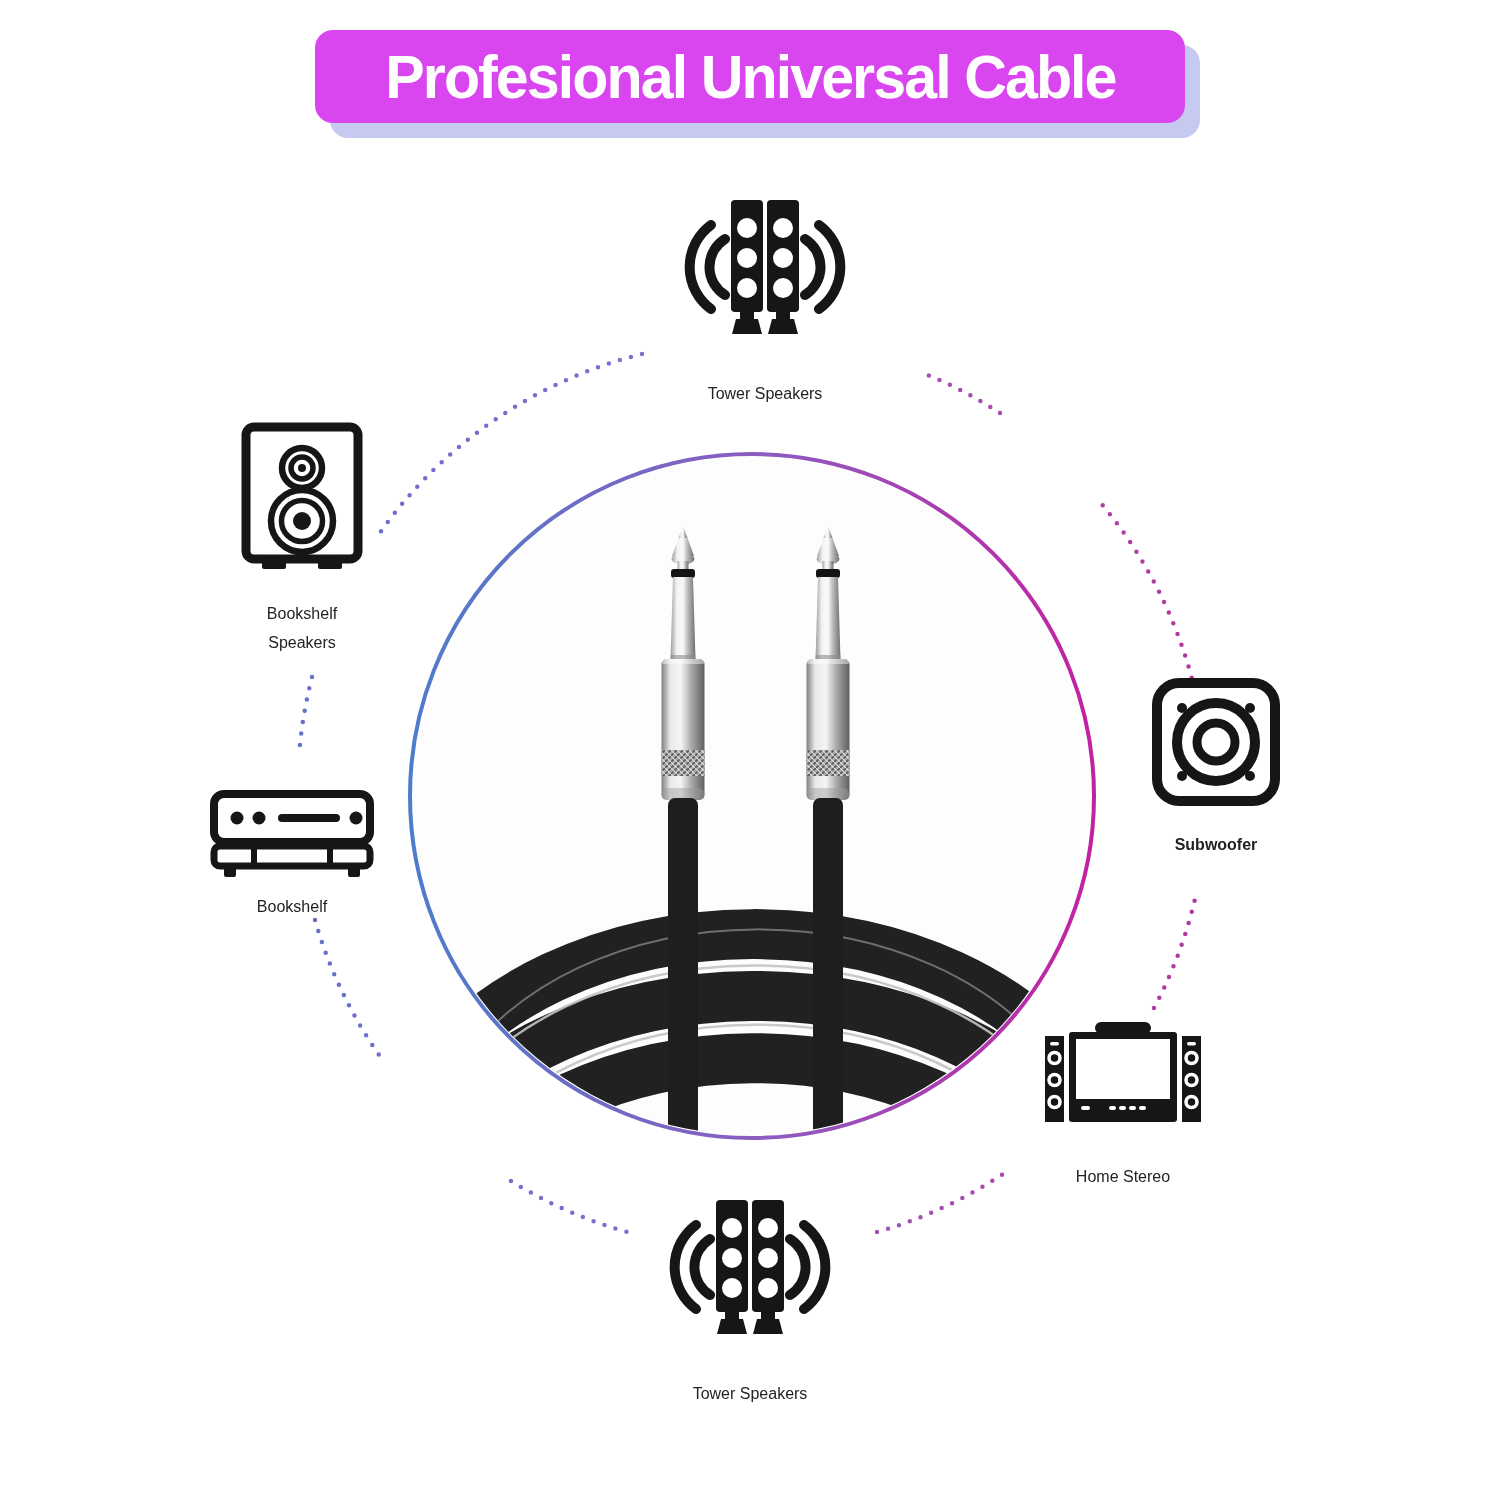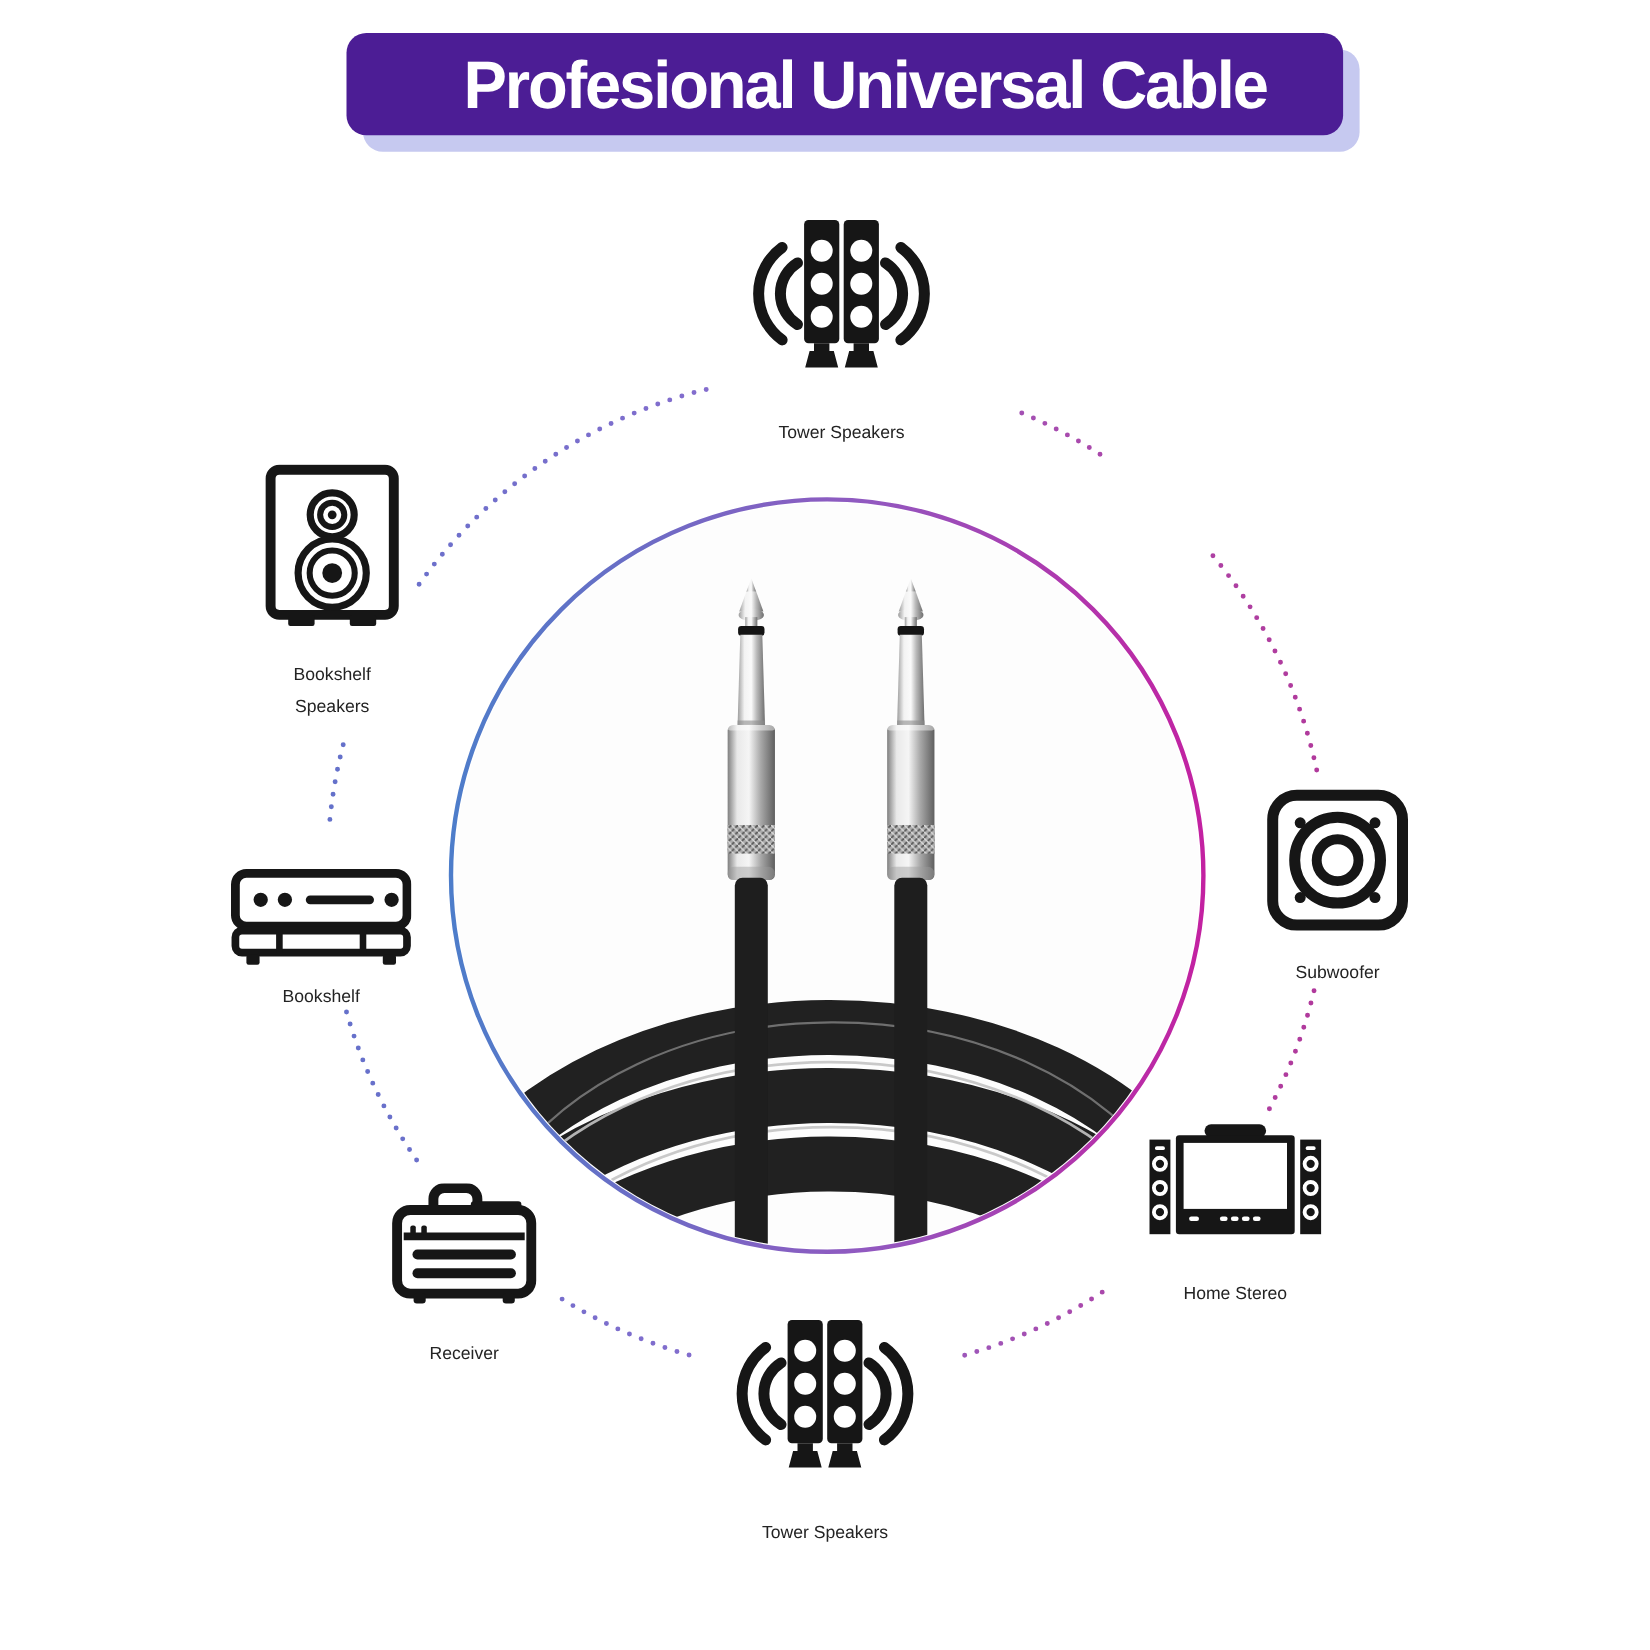--- a/index.html
+++ b/index.html
@@ -3,23 +3,23 @@
 <meta charset="utf-8">
 <style>
   html,body{margin:0;padding:0;background:#ffffff;}
   .stage{
     position:relative;width:1500px;height:1500px;background:#ffffff;overflow:hidden;
     font-family:"Liberation Sans", sans-serif;
   }
   
   .banner{
     position:absolute;left:315px;top:30px;width:870px;height:93px;
-    background:#4c1d95;border-radius:18px;
+    background:#d946ef;border-radius:18px;
     box-shadow:15px 15px 0 #c6c9f0;
-    display:flex;align-items:center;justify-content:center;padding-left:36px;
+    display:flex;align-items:center;justify-content:center;
   }
   .banner-title{
     color:#ffffff;font-size:61px;font-weight:700;letter-spacing:-2px;
     transform:scaleX(0.97);white-space:nowrap;
   }
   
   .diagram-svg{position:absolute;left:0;top:0;width:1500px;height:1500px;}
   
   .device{
     position:absolute;width:240px;display:flex;flex-direction:column;align-items:center;
@@ -234,47 +234,41 @@
   </svg>
 
   <div class="device" style="left:645px;top:192px;">
     <svg viewBox="0 0 200 175" style="width:200px;height:175px;">
         <use href="#sym-tower"></use>
       </svg>
     <div class="label" style="margin-top:12px;">Tower Speakers</div>
   </div>
 
 
-  <div class="device" style="left:1096px;top:716px;">
+  <div class="device" style="left:1096px;top:676px;font-weight:bold;">
     <svg viewBox="0 0 130 132" style="width:130px;height:132px;">
         <use href="#sym-sub"></use>
       </svg>
     <div class="label" style="margin-top:22px;">Subwoofer</div>
   </div>
 
   <div class="device" style="left:1003px;top:1020px;">
     <svg viewBox="0 0 160 118" style="width:160px;height:118px;">
         <use href="#sym-home"></use>
       </svg>
     <div class="label" style="margin-top:24px;">Home Stereo</div>
   </div>
 
   <div class="device" style="left:630px;top:1192px;">
     <svg viewBox="0 0 200 175" style="width:200px;height:175px;">
         <use href="#sym-tower"></use>
       </svg>
     <div class="label" style="margin-top:12px;">Tower Speakers</div>
   </div>
 
-  <div class="device" style="left:302px;top:1076px;">
-    <svg viewBox="0 0 132 120" style="width:132px;height:120px;">
-        <use href="#sym-receiver"></use>
-      </svg>
-    <div class="label" style="margin-top:20px;">Receiver</div>
-  </div>
 
   <div class="device" style="left:172px;top:789px;">
     <svg viewBox="0 0 164 92" style="width:164px;height:92px;">
         <use href="#sym-amp"></use>
       </svg>
     <div class="label" style="margin-top:11px;">Bookshelf</div>
   </div>
 
   <div class="device" style="left:182px;top:422px;">
     <svg viewBox="0 0 124 164" style="width:124px;height:164px;">

